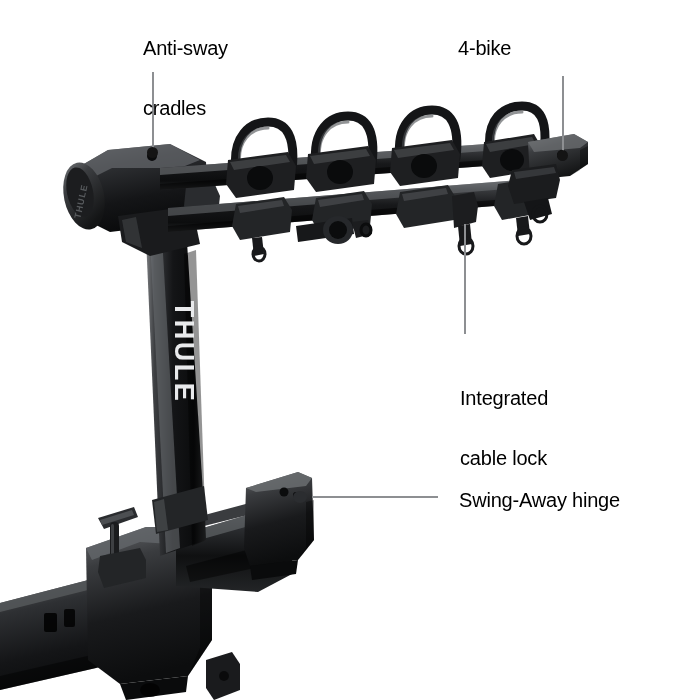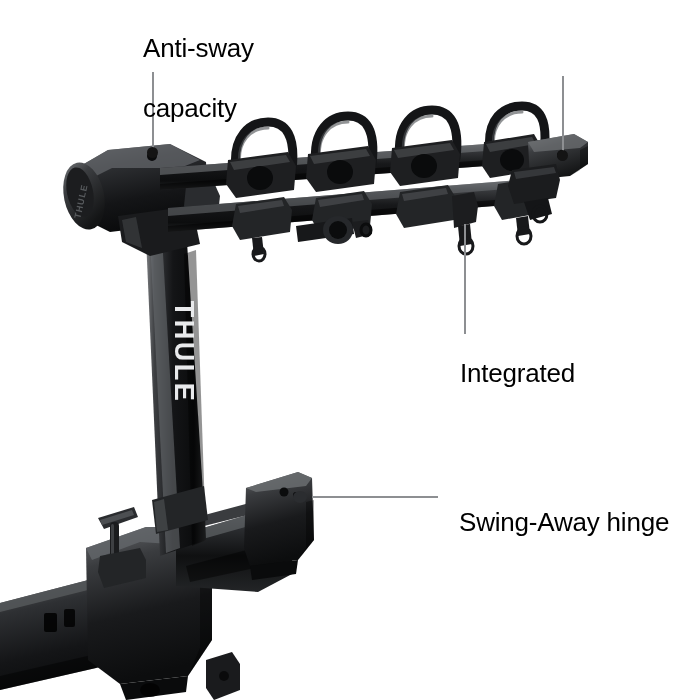--- a/index.html
+++ b/index.html
@@ -7,31 +7,31 @@
   #stage{
     position:relative;
     width:700px;height:700px;
     background:#ffffff;
     overflow:hidden;
     font-family:"Liberation Sans", sans-serif;
   }
   .callout{
     position:absolute;
     color:#000000;
-    font-size:26px;
+    font-size:20px;
     line-height:30px;
     font-weight:400;
     letter-spacing:-0.2px;
     white-space:pre-line;
     font-family:"Liberation Sans", sans-serif;
   }
   .c-anti{ left:143px; top:3px; }
   .c-cap { left:458px; top:3px; }
-  .c-lock{ left:460px; top:328px; }
-  .c-hinge{ left:459px; top:477px; }
+  .c-lock{ left:460px; top:353px; }
+  .c-hinge{ left:459px; top:455px; }
 
   .leader{ position:absolute; background:#8d8f92; }
   .leader.v{ width:2px; }
   .leader.h{ height:2px; }
   .dot{
     position:absolute;width:11px;height:11px;border-radius:50%;
     background:#141414;
   }
 
   
@@ -242,27 +242,29 @@
 
   <div class="leader v" style="left:562px; top:76px; height:78px;"></div>
   <div class="dot" style="left:557px; top:150px;"></div>
 
   <div class="leader v" style="left:464px; top:224px; height:110px;"></div>
 
   <div class="leader h" style="left:312px; top:496px; width:126px;"></div>
 
   <div class="callout c-anti">
     <div>Anti-sway</div>
-    <div>capacity</div>
+    <div>cradles</div>
   </div>
 
   <div class="callout c-cap">
+    <div>4-bike</div>
   </div>
 
   <div class="callout c-lock">
     <div>Integrated</div>
+    <div>cable lock</div>
   </div>
 
   <div class="callout c-hinge">
     <div>Swing-Away hinge</div>
   </div>
 
 </div>
 
 </body></html>

